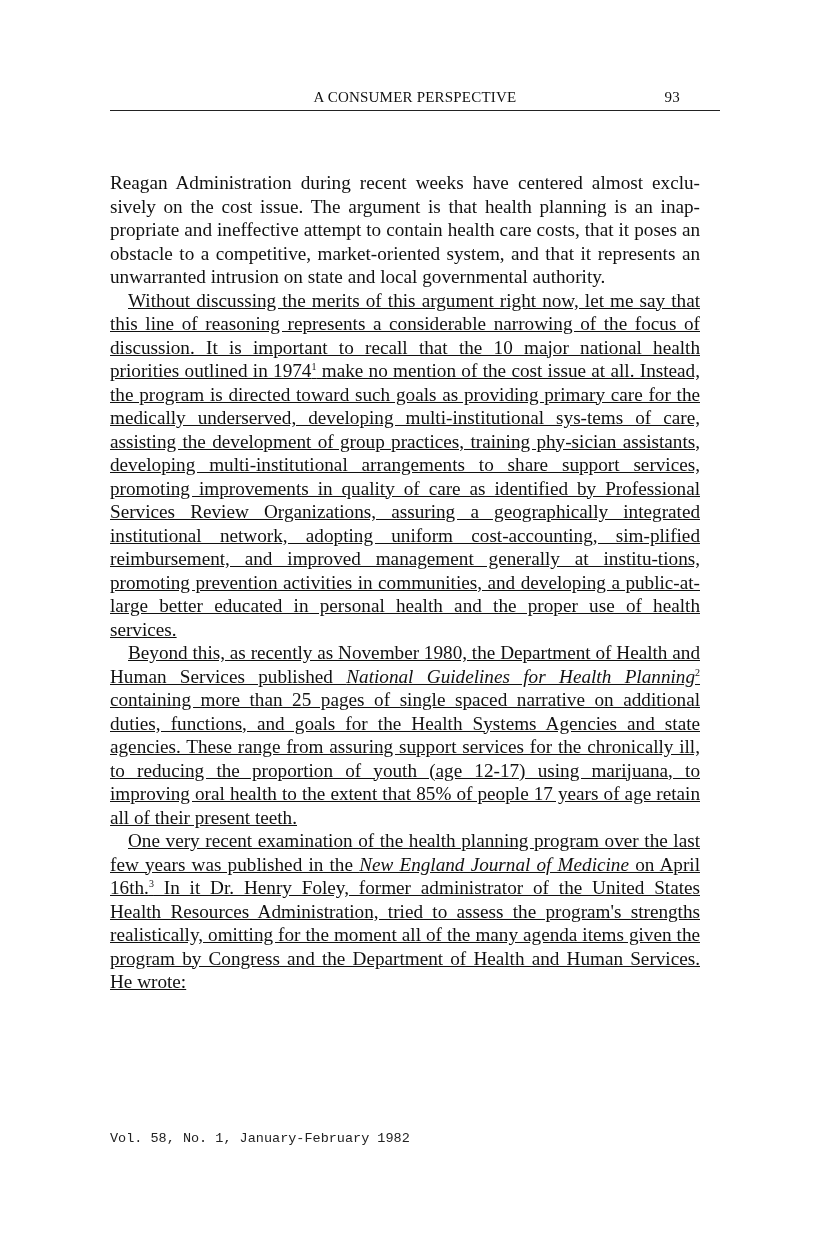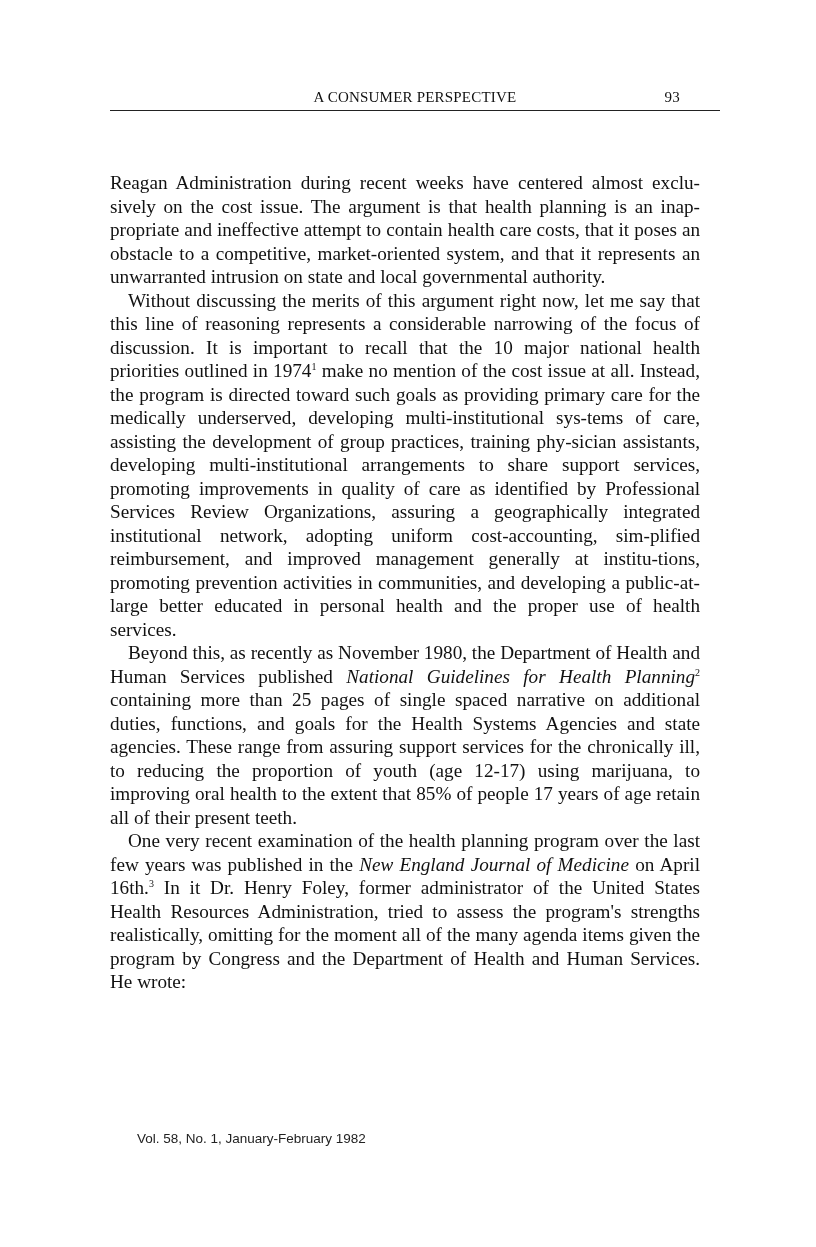--- a/index.html
+++ b/index.html
@@ -54,34 +54,34 @@
     text-align: justify;
     hyphens: none;
     margin-top: 27px;
   }
   .body-text p {
     margin: 0;
     text-indent: 0;
   }
   .body-text p.indent {
     text-indent: 18px;
+    text-decoration: underline;
   }
   .body-text sup {
     font-size: 10px;
     line-height: 0;
     vertical-align: 7px;
   }
   .footer {
     position: absolute;
     top: 1131px;
     left: 0;
-    font-family: Liberation Sans, sans-serif;
+    font-family: Liberation Mono, monospace;
     font-size: 13.5px;
     color: #222;
-    margin-left: 27px;
   }
 </style>
 </head>
 <body>
 
 <div class="page">
   <div class="running-head">
     <span class="running-title">A CONSUMER PERSPECTIVE</span>
     <span class="page-number">93</span>
   </div>

